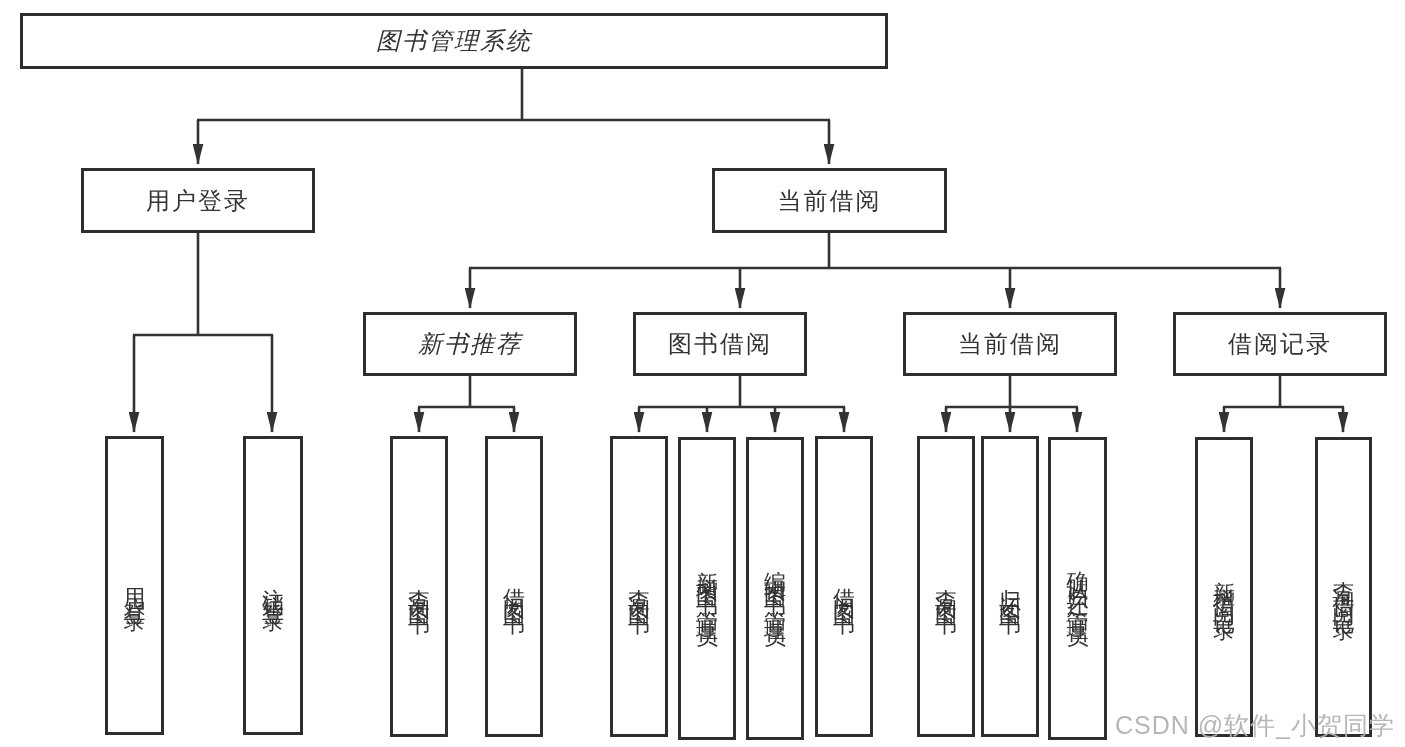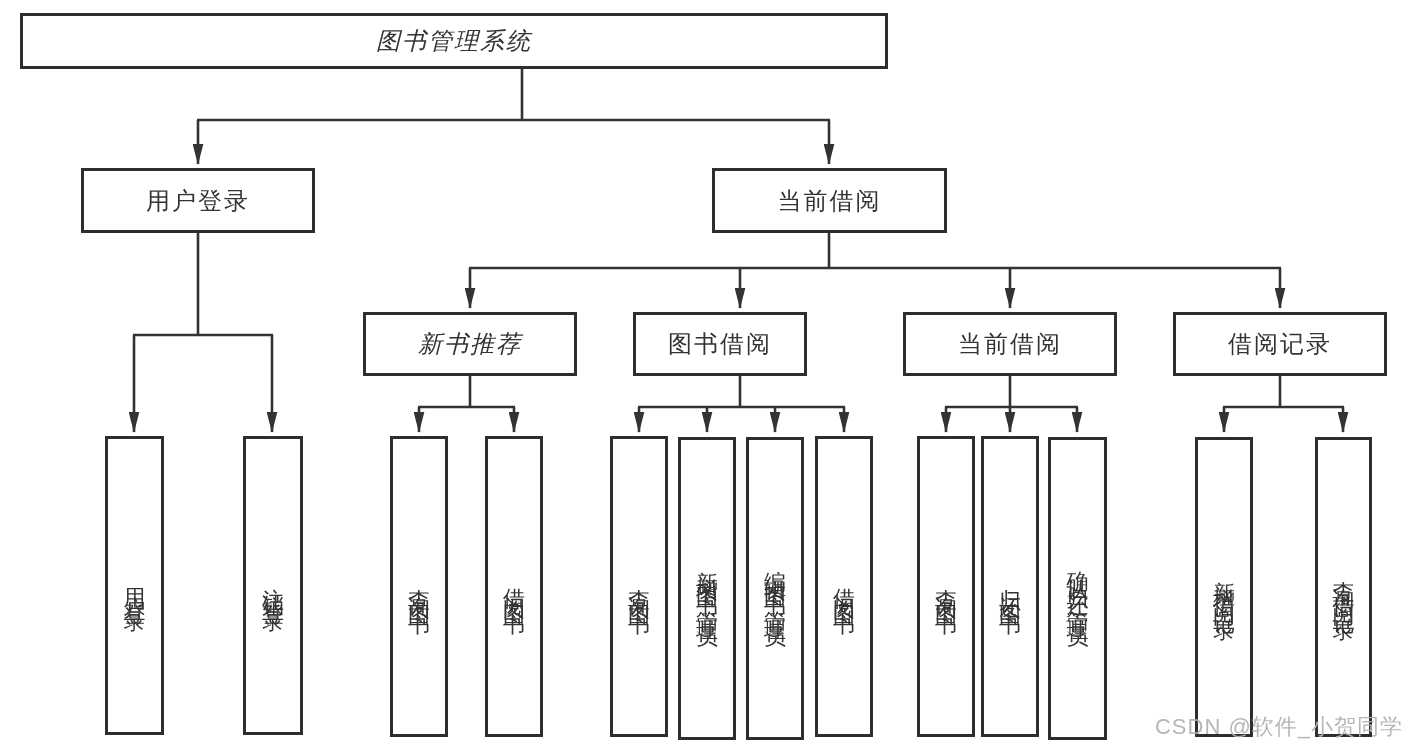--- a/index.html
+++ b/index.html
@@ -40,23 +40,23 @@
   .node.leaf span {
     writing-mode: vertical-rl;
     text-orientation: mixed;
     font-size: 22px;
     line-height: 1;
     letter-spacing: 8px;
     color: #333333;
   }
   .watermark {
     position: absolute;
-    right: 2px;
+    right: 10px;
     bottom: 5px;
-    font-size: 22px;
+    font-size: 25px;
     letter-spacing: 1px;
     color: rgba(178, 178, 178, 0.95);
     z-index: 2;
     white-space: nowrap;
   }
 </style>
 </head>
 <body>
 
 <div class="canvas">

